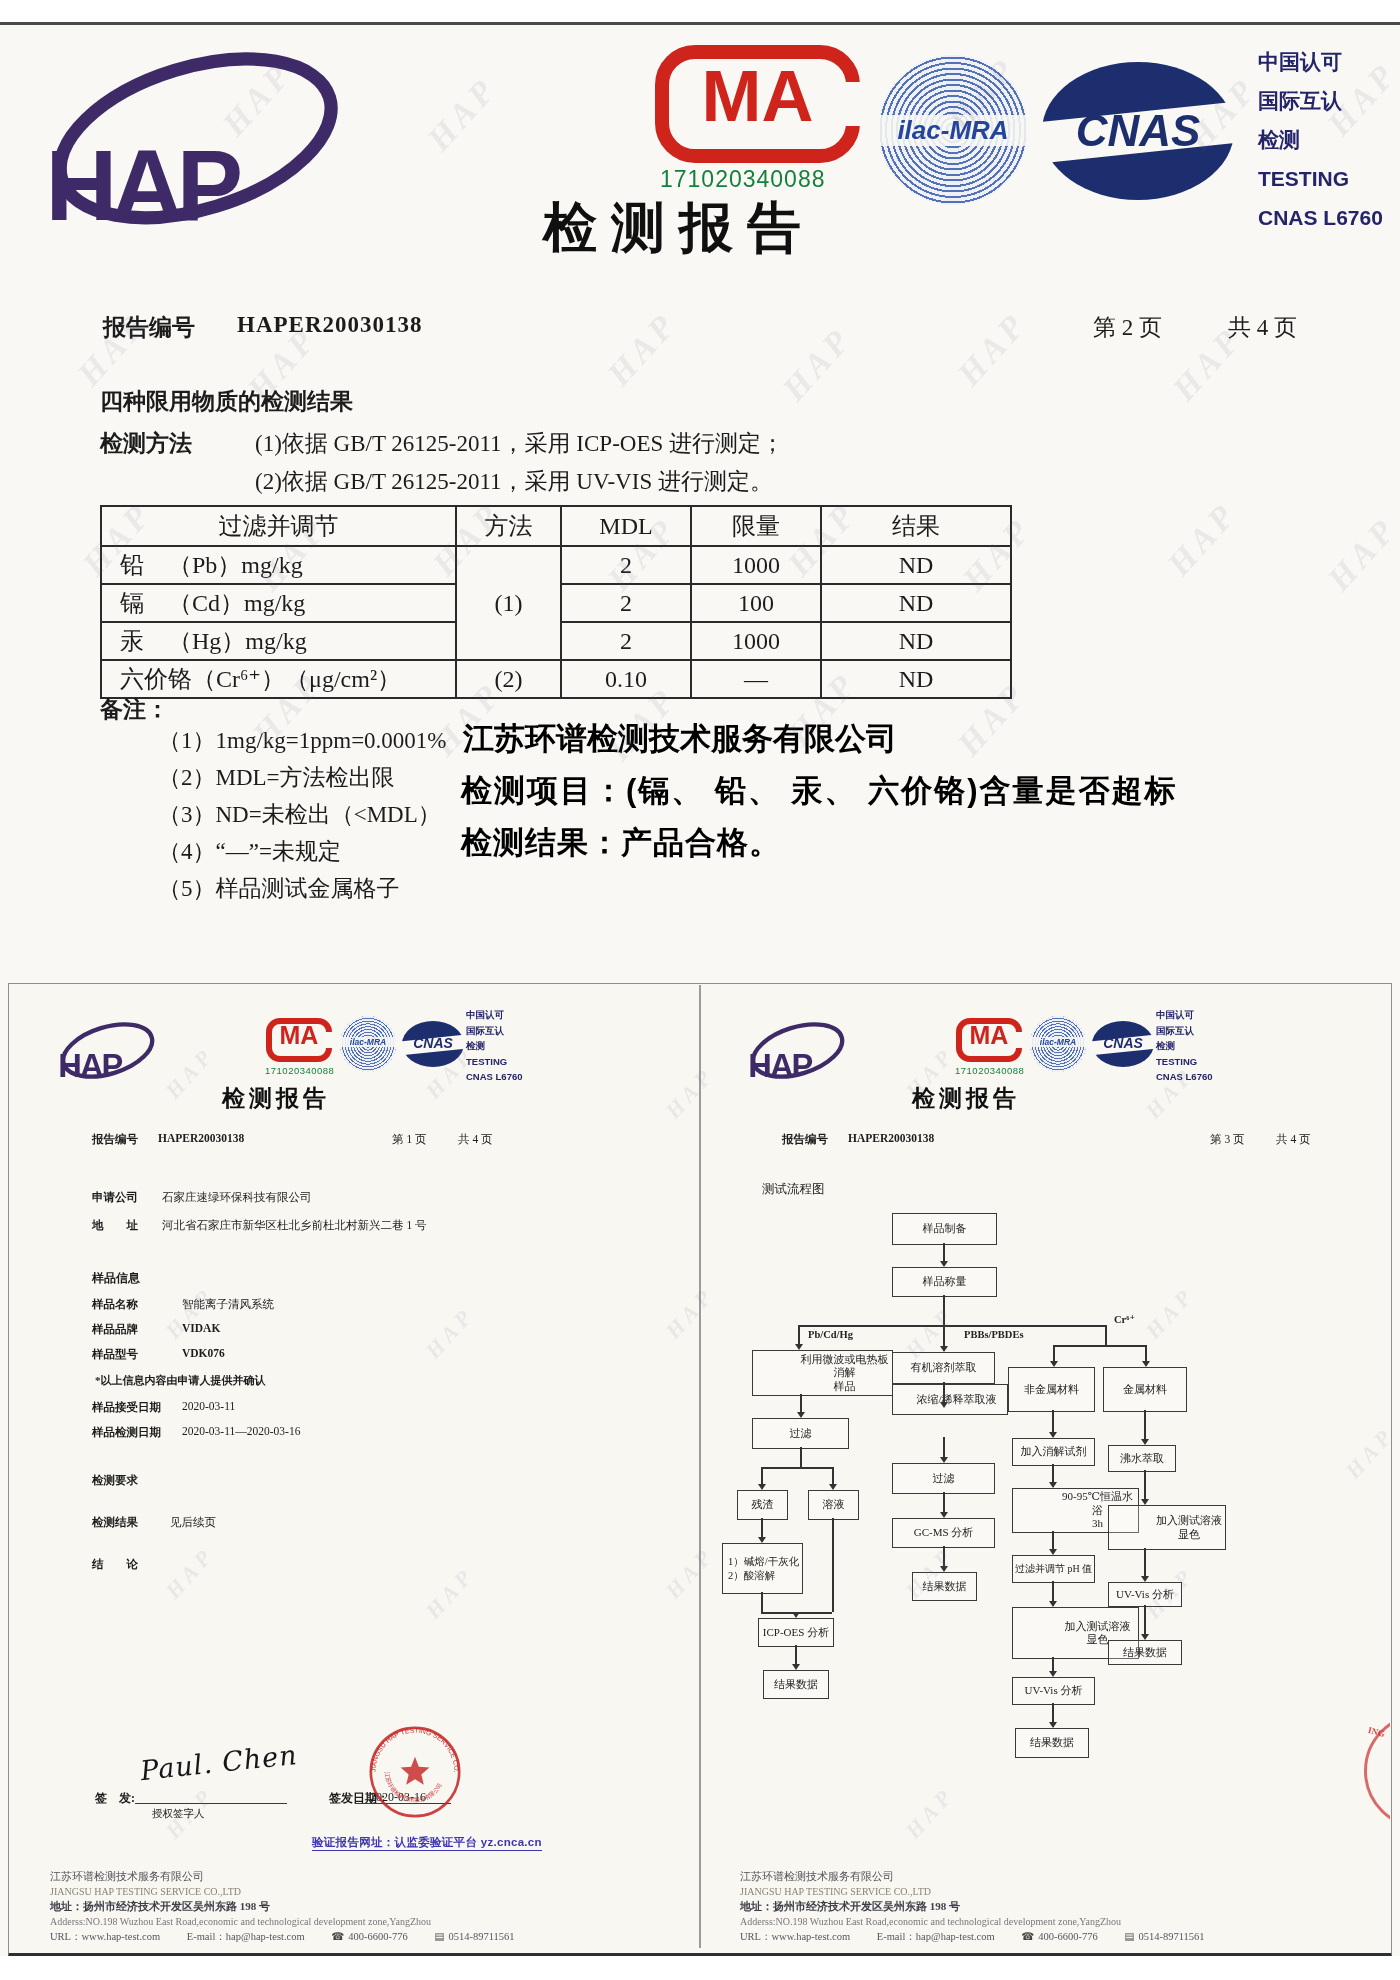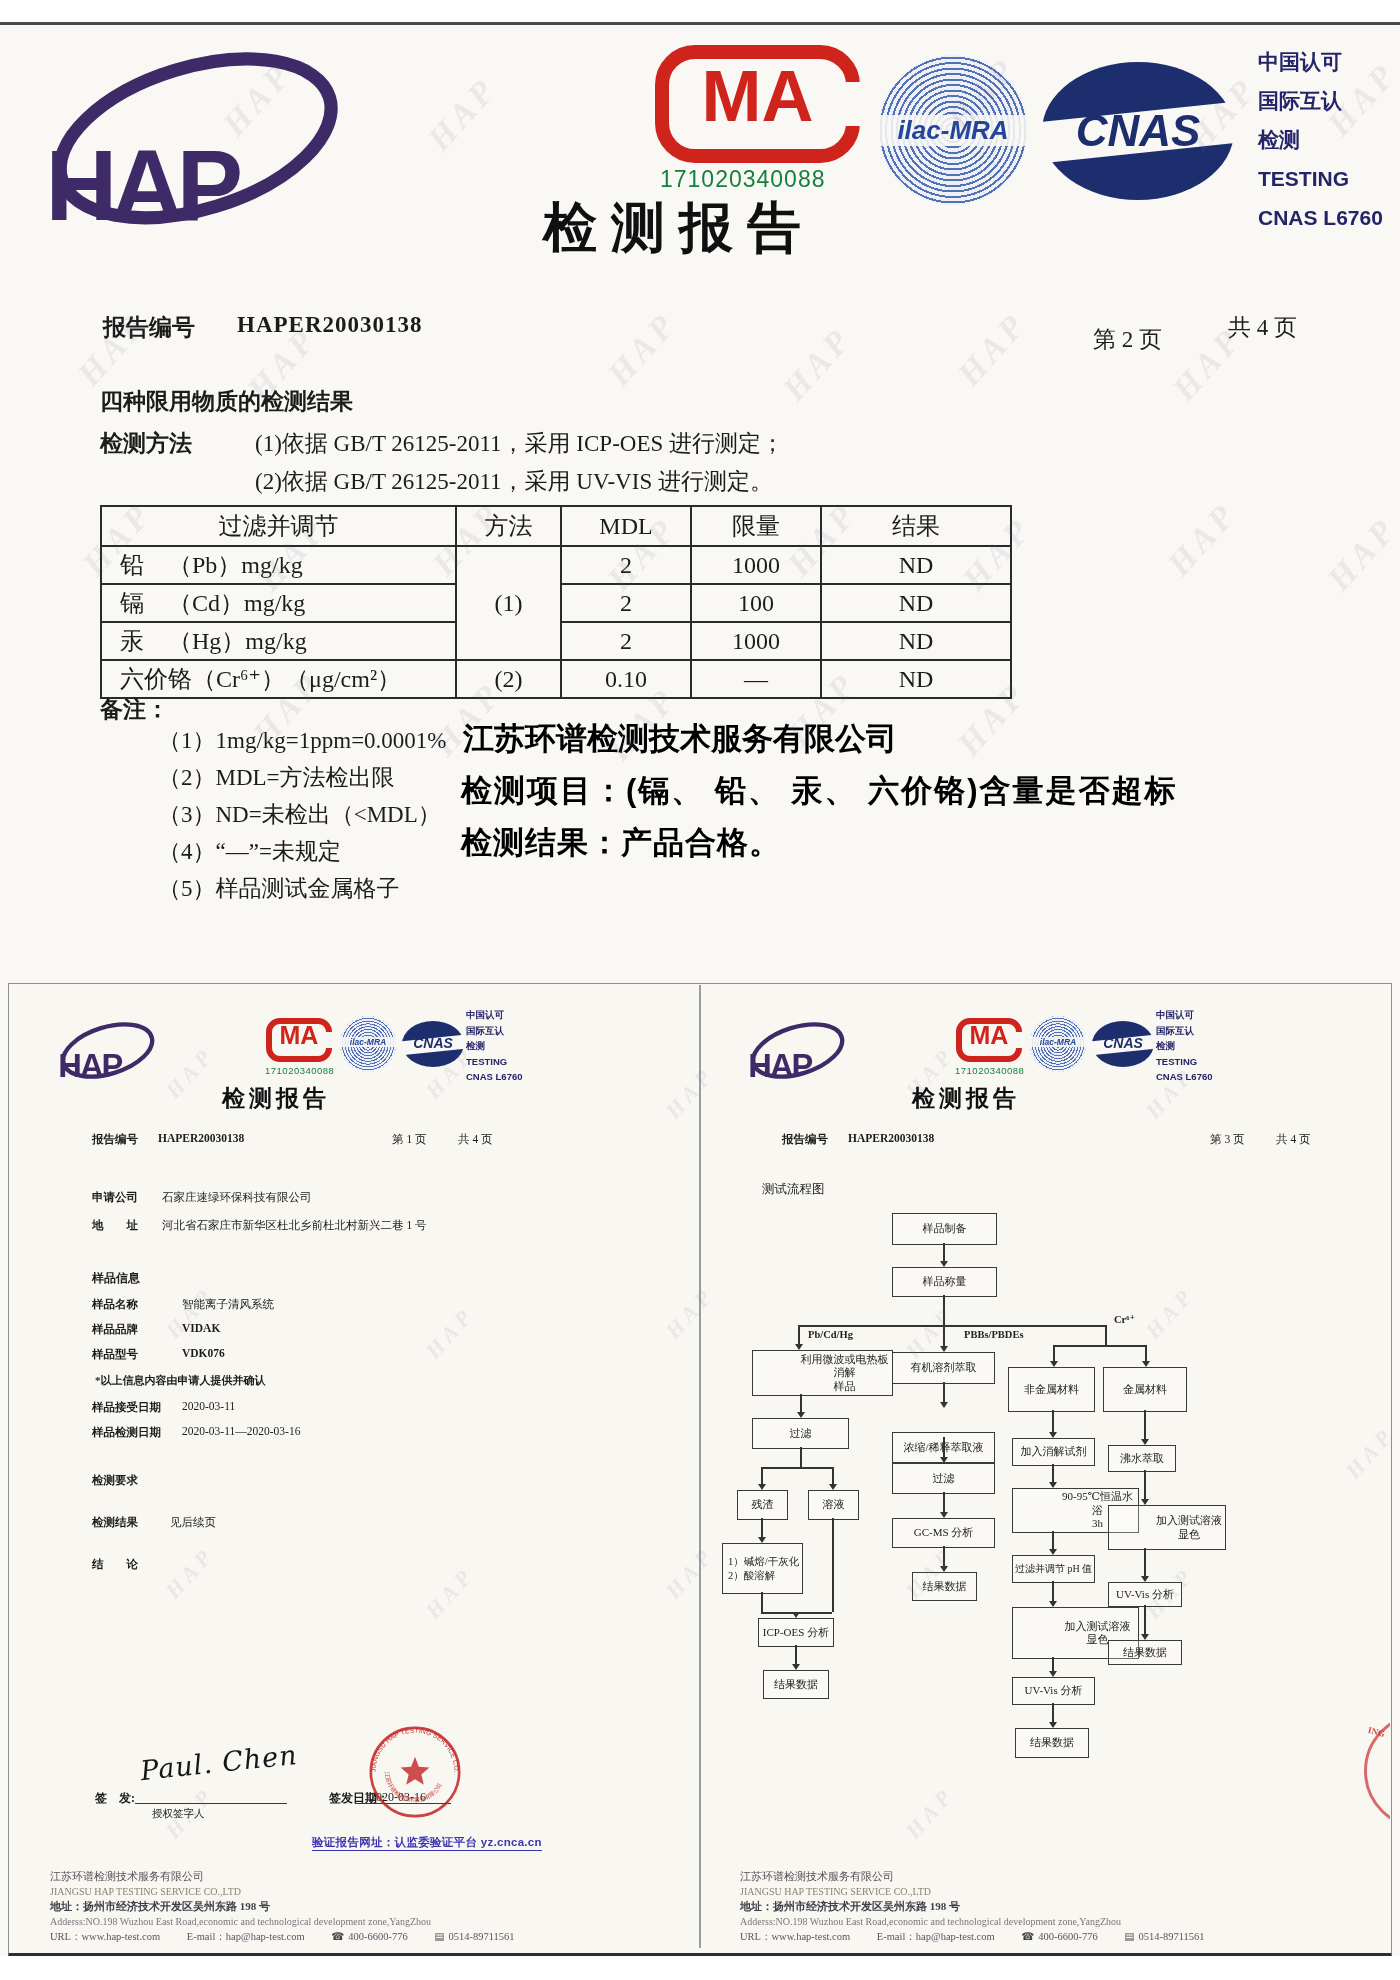--- a/index.html
+++ b/index.html
@@ -131,21 +131,21 @@
     <div class="accred bbig-accred">
       <div>中国认可</div>
       <div>国际互认</div>
       <div>检测</div>
       <div>TESTING</div>
       <div>CNAS L6760</div>
     </div>
 
     <span class="p2lab" style="left:103px;top:312px;">报告编号</span>
     <span class="p2lab" style="left:237px;top:312px;letter-spacing:1px;">HAPER20030138</span>
-    <span class="p2txt" style="left:1093px;top:312px;margin-top:12px;">第 2 页</span>
+    <span class="p2txt" style="left:1093px;top:312px;">第 2 页</span>
     <span class="p2txt" style="left:1228px;top:312px;">共 4 页</span>
 
     <div class="p2lab" style="left:100px;top:386px;">四种限用物质的检测结果</div>
     <div class="p2lab" style="left:100px;top:428px;">检测方法</div>
     <div class="p2txt" style="left:255px;top:428px;">(1)依据 GB/T 26125-2011，采用 ICP-OES 进行测定；</div>
     <div class="p2txt" style="left:255px;top:466px;">(2)依据 GB/T 26125-2011，采用 UV-VIS 进行测定。</div>
 
     <table class="rtable">
       <colgroup>
           <col style="width:355px">
@@ -341,21 +341,21 @@
 样品</div>
     <div class="fnode" style="left:52px;top:433px;width:95px;height:29px;">过滤</div>
     <div class="fnode" style="left:37px;top:505px;width:49px;height:28px;">残渣</div>
     <div class="fnode" style="left:108px;top:505px;width:49px;height:28px;">溶液</div>
     <div class="fnode la pre" style="left:22px;top:558px;width:74px;height:49px;">1）碱熔/干灰化
 2）酸溶解</div>
     <div class="fnode" style="left:58px;top:633px;width:74px;height:27px;">ICP-OES 分析</div>
     <div class="fnode" style="left:63px;top:685px;width:64px;height:27px;">结果数据</div>
 
     <div class="fnode" style="left:192px;top:367px;width:101px;height:30px;">有机溶剂萃取</div>
-    <div class="fnode" style="left:192px;top:447px;width:101px;height:29px;">浓缩/稀释萃取液</div>
+    <div class="fnode" style="left:192px;top:399px;width:101px;height:29px;padding-left:13px;">浓缩/稀释萃取液</div>
     <div class="fnode" style="left:192px;top:478px;width:101px;height:29px;">过滤</div>
     <div class="fnode" style="left:192px;top:533px;width:101px;height:28px;">GC-MS 分析</div>
     <div class="fnode" style="left:212px;top:587px;width:63px;height:27px;">结果数据</div>
 
     <div class="fnode" style="left:308px;top:382px;width:85px;height:43px;">非金属材料</div>
     <div class="fnode" style="left:403px;top:382px;width:82px;height:43px;">金属材料</div>
 
     <div class="fnode" style="left:312px;top:453px;width:81px;height:26px;">加入消解试剂</div>
     <div class="fnode pre" style="left:312px;top:503px;width:81px;height:43px;">90-95℃恒温水浴
 3h</div>

